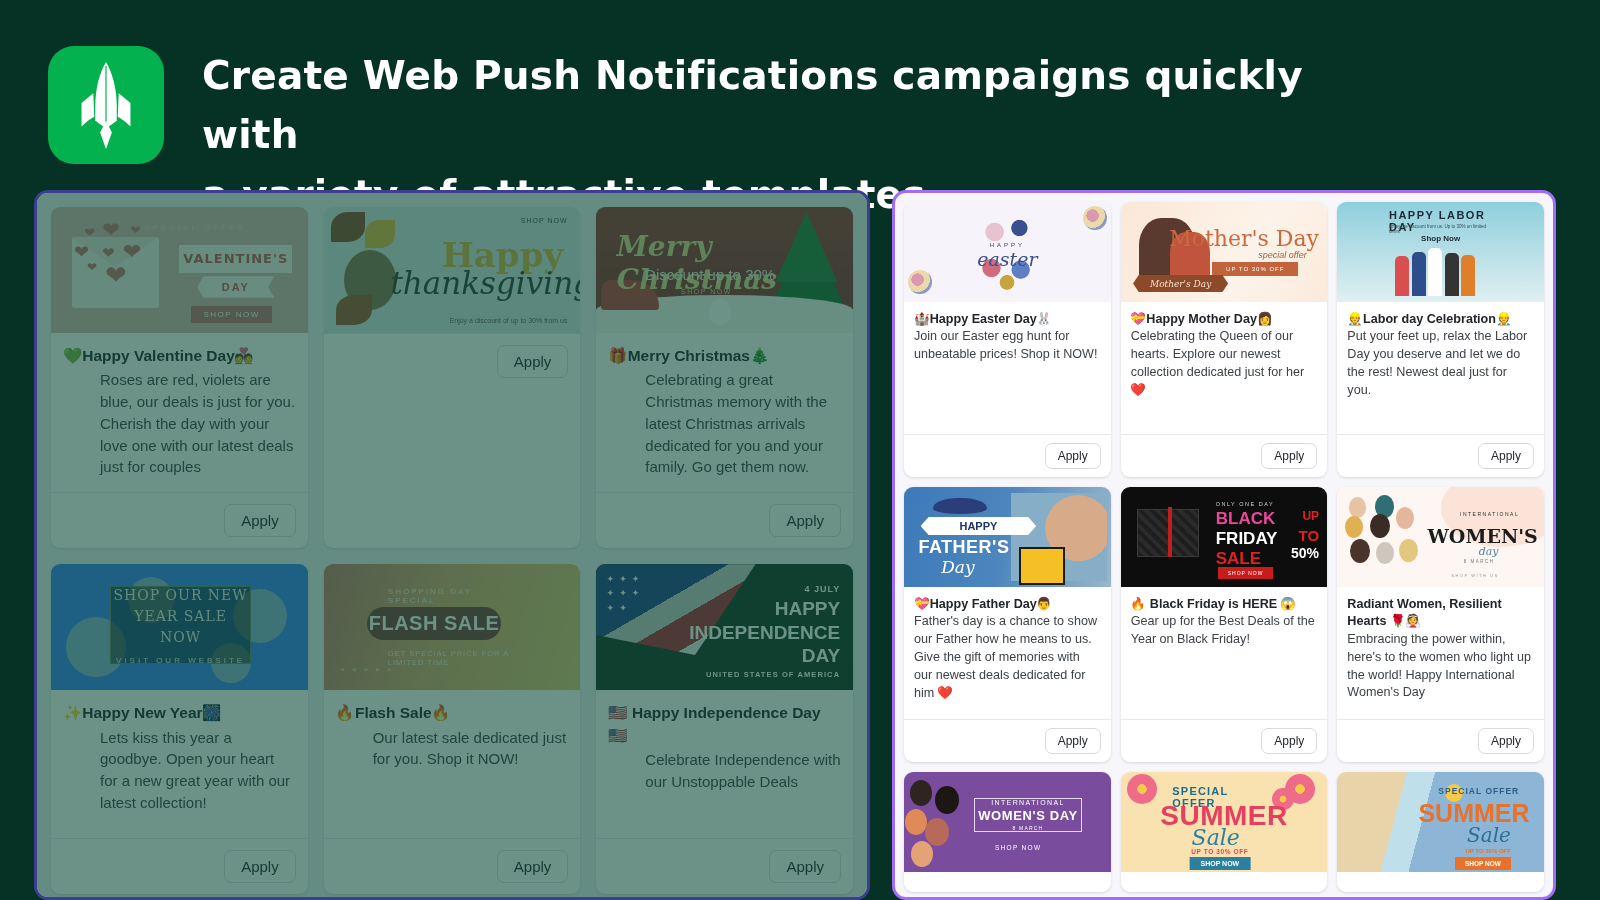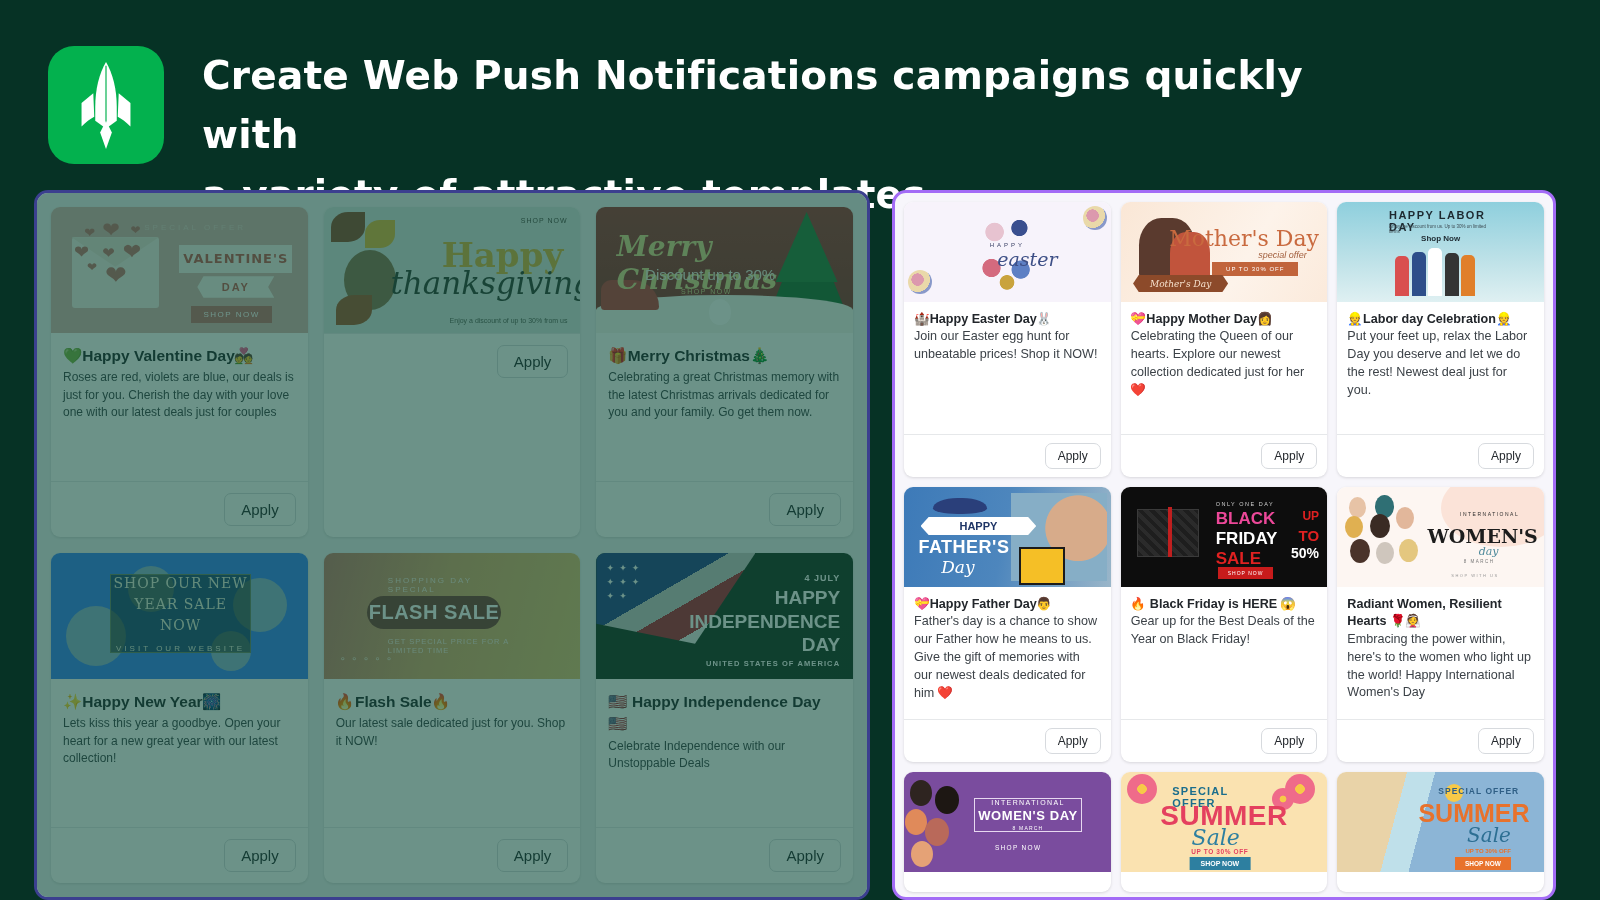--- a/index.html
+++ b/index.html
@@ -115,21 +115,21 @@
     border-radius: 7px;
     color: #25292e;
     cursor: pointer;
     font-family: "Liberation Sans", sans-serif;
   }
 
   
   .panel-left .card-banner { height: 126px; }
   .panel-left .card-body { padding: 12px 12px 14px 12px; }
   .panel-left .card-title { font-size: 15.5px; line-height: 1.45; margin-bottom: 2px; }
-  .panel-left .card-text  { font-size: 12px; line-height: 1.45; }
+  .panel-left .card-text  { font-size: 15px; line-height: 1.45; margin-left: 37px; }
   .panel-left .card-foot  { padding: 11px 12px; }
   .panel-left .apply-btn  { font-size: 15px; padding: 7px 16px; }
   .panel-left .card { min-height: 330px; }
 
   .panel-right .card-banner { height: 100px; }
   .panel-right .card-body { padding: 9px 10px 10px 10px; }
   .panel-right .card-title { font-size: 12.6px; line-height: 1.38; }
   .panel-right .card-text  { font-size: 12.6px; line-height: 1.42; }
   .panel-right .card-foot  { padding: 8px 10px; }
   .panel-right .apply-btn  { font-size: 12px; padding: 5px 12px; }
@@ -224,21 +224,21 @@
   .bn-easter .eg{position:absolute;left:50%;top:50%;transform:translate(-50%,-50%);
       width:62px;height:80px;border-radius:50% 50% 50% 50%/60% 60% 40% 40%;
       background:radial-gradient(circle at 30% 25%,#e7c3d0 0 12%,transparent 13%),
                  radial-gradient(circle at 70% 20%,#3a4f8f 0 10%,transparent 11%),
                  radial-gradient(circle at 25% 70%,#d46a7e 0 12%,transparent 13%),
                  radial-gradient(circle at 72% 72%,#5d7fc4 0 12%,transparent 13%),
                  radial-gradient(circle at 50% 88%,#c9a33d 0 9%,transparent 10%),#f7f3fb;}
   .bn-easter .w1{position:absolute;left:50%;top:40%;transform:translateX(-50%);color:#3a4166;
       font-size:6px;letter-spacing:3px;}
   .bn-easter .w2{position:absolute;left:50%;top:46%;transform:translateX(-50%);color:#3d4f86;
-      font-size:19px;font-family:"DejaVu Serif",serif;font-style:italic;margin-left:20px;}
+      font-size:19px;font-family:"DejaVu Serif",serif;font-style:italic;}
   .bn-easter .c{position:absolute;width:24px;height:24px;border-radius:50%;
       background:radial-gradient(circle at 40% 40%,#d98fa5 0 30%,#e8d6a0 31% 60%,#7d8fc4 61%);opacity:.9;}
 
   
   .bn-mom { background:linear-gradient(120deg,#fae7d6 0%,#fdf3ea 60%,#fbeadb 100%); }
   .bn-mom .fig{position:absolute;left:9%;top:16%;width:56px;height:68px;background:#5a3a2e;
       border-radius:40% 40% 18% 18%;}
   .bn-mom .fig2{position:absolute;left:24%;top:30%;width:40px;height:52px;background:#c1543c;
       border-radius:40% 40% 16% 16%;}
   .bn-mom .ttl{position:absolute;right:4%;top:24%;color:#c96a3f;font-size:22px;

